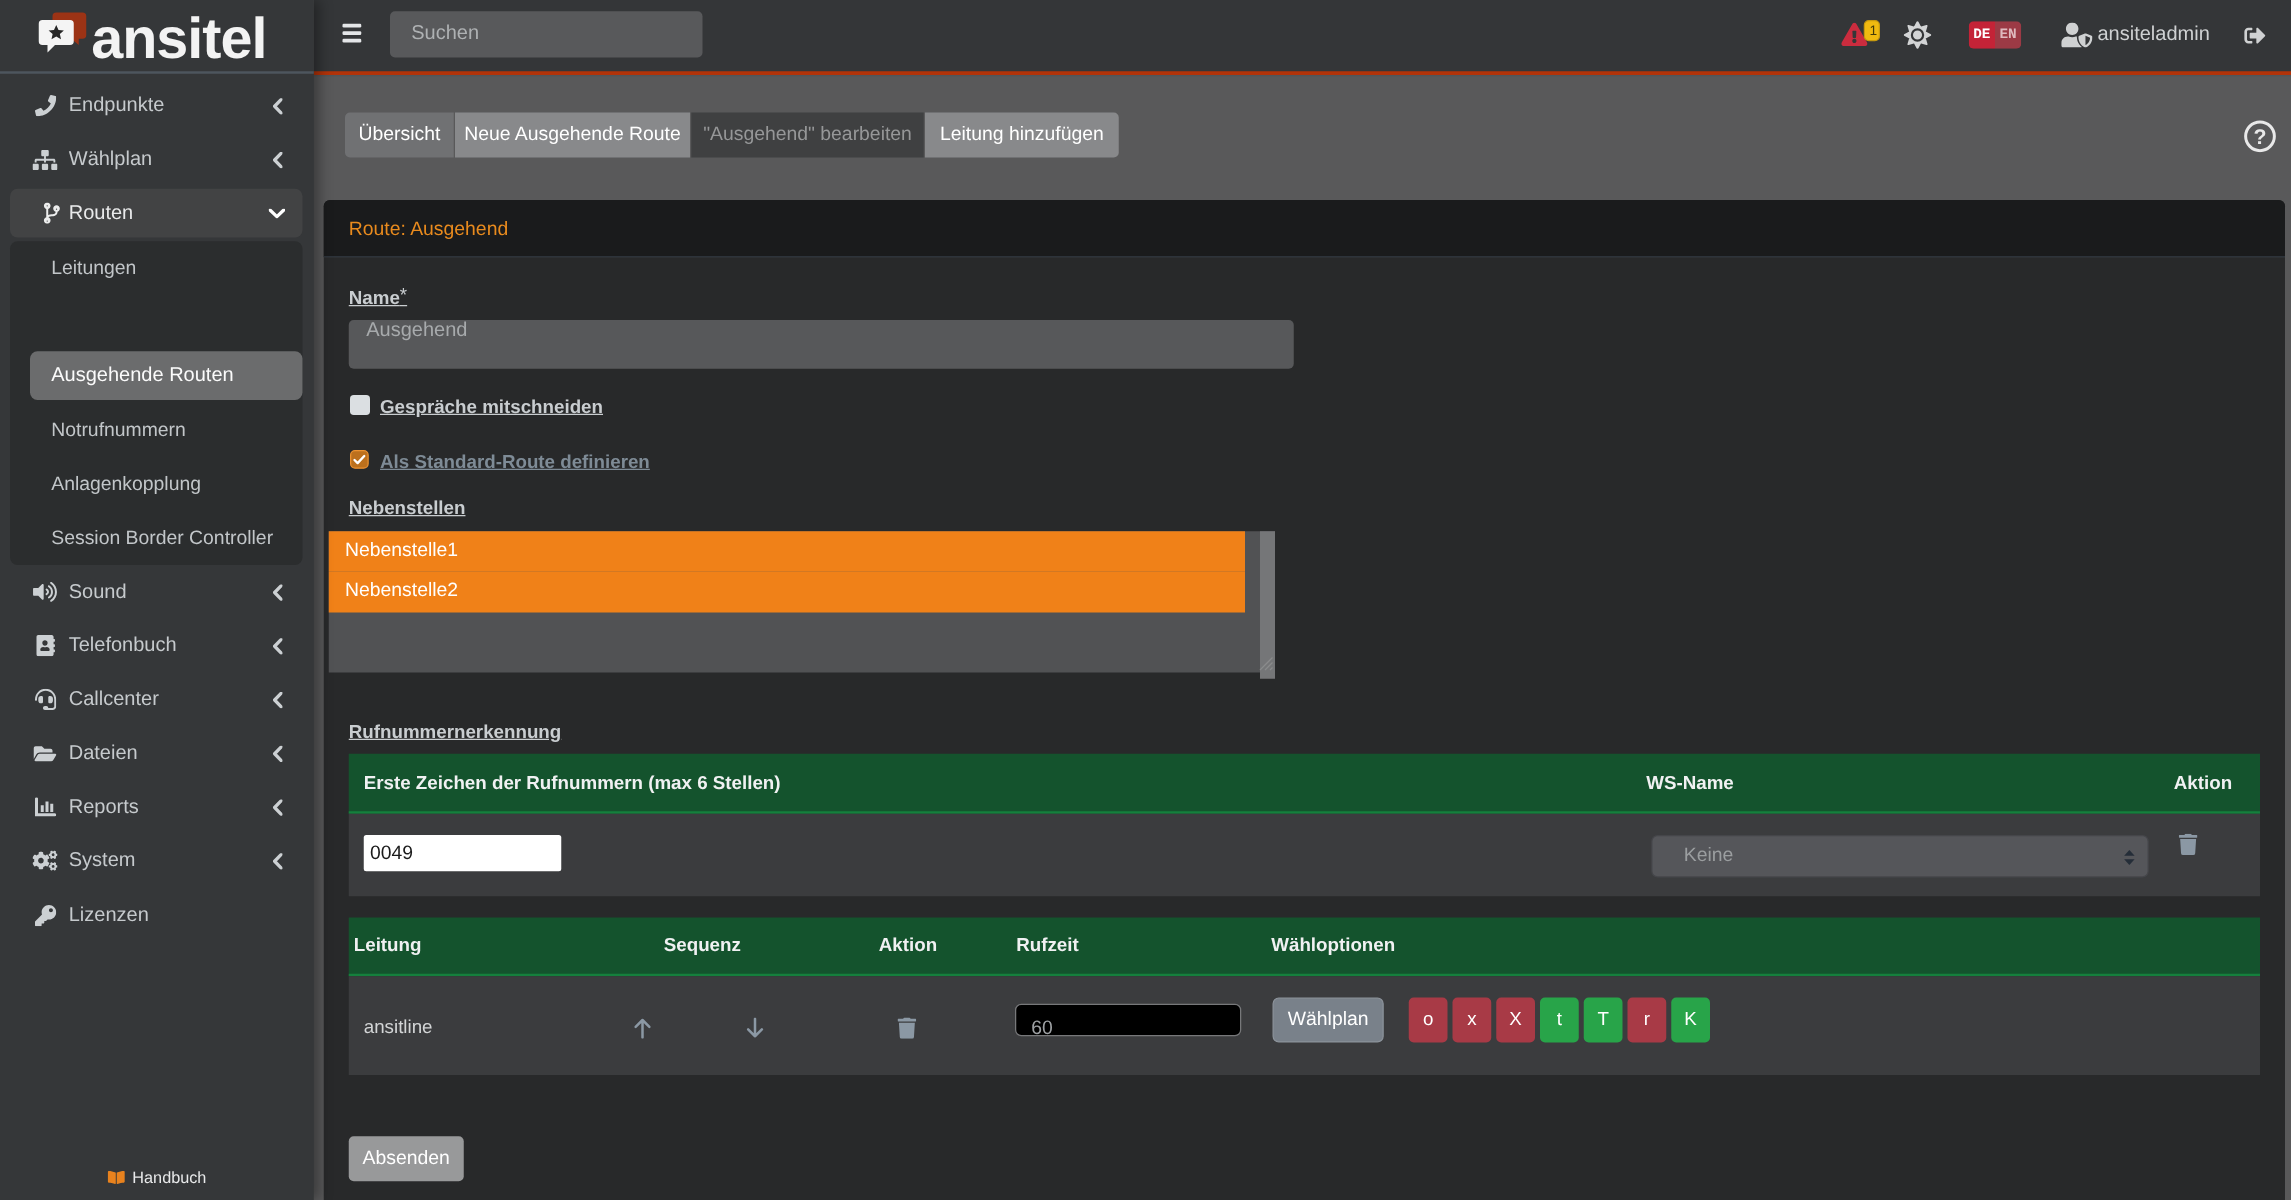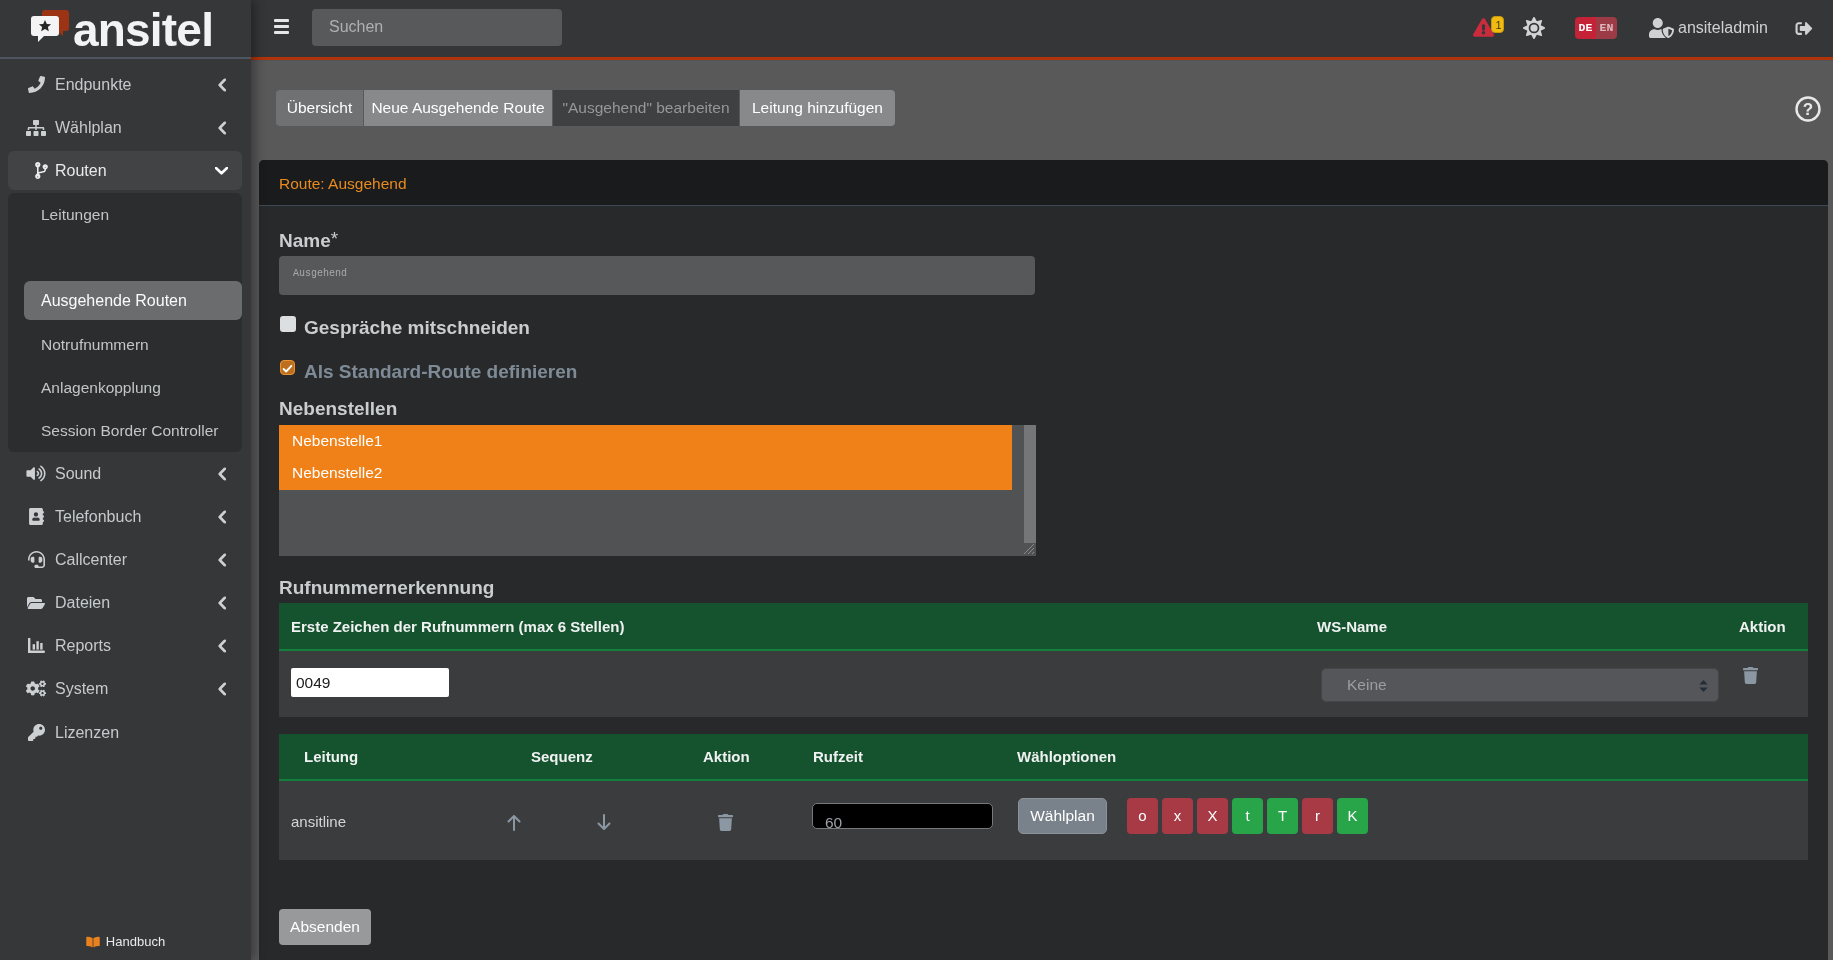--- a/index.html
+++ b/index.html
@@ -35,29 +35,29 @@
   .smi .txt{position:absolute;left:33px;top:50%;transform:translateY(-50%);font-size:15.5px;color:#c2c6c9;}
   #smi-act{position:absolute;left:16px;top:88px;width:218px;height:39px;background:#6b6c6d;border-radius:6px;}
   #smi-act .txt{position:absolute;left:17px;top:50%;transform:translateY(-50%);font-size:16px;color:#fbfbfb;}
   #handbuch{left:0;top:934px;width:251px;text-align:center;font-size:13px;color:#e8e9ea;}
   
   .tbtn{position:absolute;top:90px;height:36px;line-height:36px;font-size:15.5px;color:#fff;text-align:center;}
   
   #card{left:259px;top:160px;width:1569px;height:800px;background:#28292a;border-radius:5px 5px 0 0;}
   #cardhead{position:absolute;left:0;top:0;width:100%;height:45px;background:#1a1b1c;border-bottom:1px solid #3d4852;border-radius:5px 5px 0 0;}
   #cardhead span{position:absolute;left:20px;top:15px;font-size:15.5px;color:#e98b1e;}
-  .lbl{position:absolute;font-size:19px;font-weight:bold;color:#c9cdd0;}
+  .lbl{position:absolute;font-size:15px;font-weight:bold;color:#c9cdd0;text-decoration:underline;}
   #nameinput{position:absolute;left:20px;top:96px;width:756px;height:39px;background:#57585a;border-radius:4px;}
-  #nameinput span{position:absolute;left:14px;top:12px;font-size:10px;color:#a7aaac;font-family:Liberation Mono, monospace;}
+  #nameinput span{position:absolute;left:14px;top:0;font-size:16px;color:#a7aaac;}
   .cb{position:absolute;width:16px;height:16px;border-radius:3px;}
   #cb1{left:21px;top:156px;background:#dbdfe2;}
   #cb2{left:21px;top:200px;background:#bc701d;border:1.5px solid #ec9231;width:13px;height:13px;border-radius:4px;}
   #cb1l{left:45px;top:157px;}
   #cb2l{left:45px;top:201px;color:#7e8b96;}
-  #msel{position:absolute;left:20px;top:265px;width:757px;height:131px;background:#515254;}
+  #msel{position:absolute;left:4px;top:265px;width:757px;height:113px;background:#515254;}
   .opt{position:absolute;left:0;width:733px;height:32.3px;background:#f08118;color:#fff;font-size:15.5px;}
   .opt span{position:absolute;left:13px;top:7px;}
   #scrollthumb{position:absolute;left:745px;top:0;width:11.5px;height:118px;background:#757678;}
   
   .tbl{position:absolute;left:20px;width:1529px;}
   .thead{position:absolute;left:0;top:0;width:100%;background:#14532d;box-sizing:border-box;border-bottom:2px solid #15803d;}
   .trow{position:absolute;left:0;width:100%;background:#3b3c3e;}
   .th{position:absolute;font-size:15px;font-weight:bold;color:#f0f1f2;}
   .td{position:absolute;font-size:15px;color:#d3d5d6;}
   .sbtn{position:absolute;top:17px;width:31px;height:36px;border-radius:4px;color:#fff;font-size:15px;text-align:center;line-height:36px;}
@@ -138,21 +138,21 @@
         <div style="position:absolute;left:1464px;top:16px;">
           <svg width="15" height="17" viewBox="0 0 448 512">
               <path fill="#8b98a4" d="M432 32H312l-9.4-18.7A24 24 0 0 0 281.1 0H166.8a23.72 23.72 0 0 0-21.4 13.3L136 32H16A16 16 0 0 0 0 48v32a16 16 0 0 0 16 16h416a16 16 0 0 0 16-16V48a16 16 0 0 0-16-16zM53.2 467a48 48 0 0 0 47.9 45h245.8a48 48 0 0 0 47.9-45L416 128H32z"></path>
             </svg>
         </div>
       </div>
     </div>
 
     <div class="tbl" style="top:574px;height:186px;">
       <div class="thead" style="height:47px;">
-        <div class="th" style="left:25px;top:14px;">Leitung</div>
+        <div class="th" style="left:4px;top:14px;">Leitung</div>
         <div class="th" style="left:252px;top:14px;">Sequenz</div>
         <div class="th" style="left:424px;top:14px;">Aktion</div>
         <div class="th" style="left:534px;top:14px;">Rufzeit</div>
         <div class="th" style="left:738px;top:14px;">Wähloptionen</div>
       </div>
       <div class="trow" style="top:47px;height:79px;">
         <div class="td" style="left:12px;top:32px;">ansitline</div>
         <svg style="position:absolute;left:227px;top:33px;" width="16" height="17" viewBox="0 0 16 17">
             <path d="M8 16V2M2.5 7.5L8 2l5.5 5.5" fill="none" stroke="#8b98a4" stroke-width="2" stroke-linecap="round" stroke-linejoin="round"></path>
           </svg>

